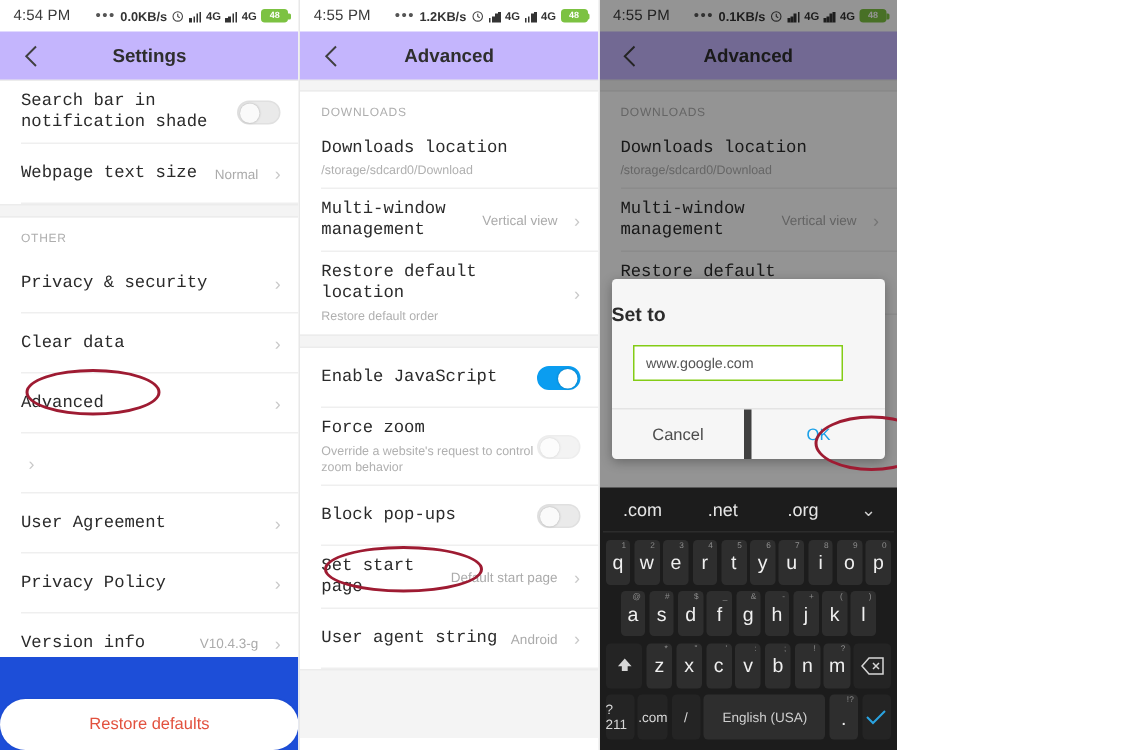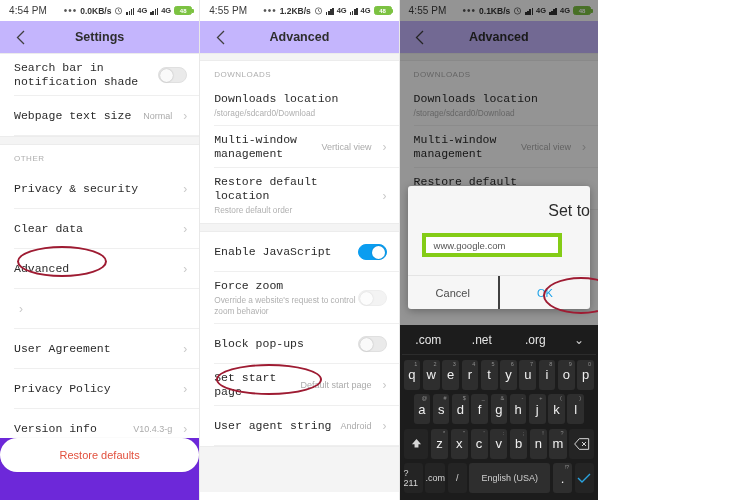--- a/index.html
+++ b/index.html
@@ -86,51 +86,51 @@
     position: absolute; top: 1px; left: 1px; width: 13px; height: 13px;
     border-radius: 50%; background: #fafafa; box-shadow: 0 0 1.5px rgba(0,0,0,.3);
   }
   .toggle.on { background: #0b9df0; border-color: #0b9df0; }
   .toggle.on .knob { left: auto; right: 1px; background: #fff; }
   .toggle.dim { opacity: .55; }
 
   
   .footer-area {
     position: absolute; left: 0; right: 0; bottom: 0; height: 62px;
-    background: #6d28d9; display: flex; align-items: flex-start; justify-content: center;
+    background: #1d4ed8; display: flex; align-items: flex-end; justify-content: center;
   }
   .restore-btn {
     width: 212px; height: 34px; border-radius: 17px; background: #fff;
     display: flex; align-items: center; justify-content: center;
     font-size: 11px; color: #e2513e; box-shadow: 0 0 2px rgba(0,0,0,.07);
   }
 
   
   .oval {
     position: absolute; border: 2.2px solid #9e1b32; border-radius: 50%;
     pointer-events: none;
   }
 
   
   .dim-overlay { position: absolute; inset: 0; background: rgba(0,0,0,.42); }
   .dialog {
     position: absolute; left: 8px; right: 8px; top: 186px;
     background: #f6f6f6; border-radius: 3px; overflow: hidden;
     box-shadow: 0 2px 8px rgba(0,0,0,.3);
   }
-  .dlg-title { text-align: right; font-size: 16px; color: #2c2c2c; font-weight: normal; padding: 16px 0 13px; }
+  .dlg-title { text-align: left; font-size: 13px; color: #2c2c2c; font-weight: bold; padding: 16px 0 13px; }
   .dlg-input {
     margin: 0 28px 18px 14px; height: 24px; background: #fff;
-    border: 4px solid #84cc16; display: flex; align-items: center;
+    border: 1px solid #84cc16; display: flex; align-items: center;
     padding: 0 8px; font-size: 9.5px; color: #555;
   }
   .dlg-actions { display: flex; border-top: 1px solid #e4e4e4; height: 34px; }
   .dlg-btn { flex: 1; display: flex; align-items: center; justify-content: center; font-size: 11px; }
   .dlg-btn.cancel { color: #4c4c4c; }
-  .dlg-btn.ok { color: #1aa0e8; border-left: 2px solid #404040; }
+  .dlg-btn.ok { color: #1aa0e8; border-left: 5px solid #404040; }
 
   
   .keyboard {
     position: absolute; left: 0; right: 0; bottom: 0; height: 175px;
     background: #1c1c1c; padding: 0 2px 4px 2px;
   }
   .kb-suggest {
     height: 30px; display: flex; align-items: center;
     border-bottom: 1px solid #2c2c2c;
   }

